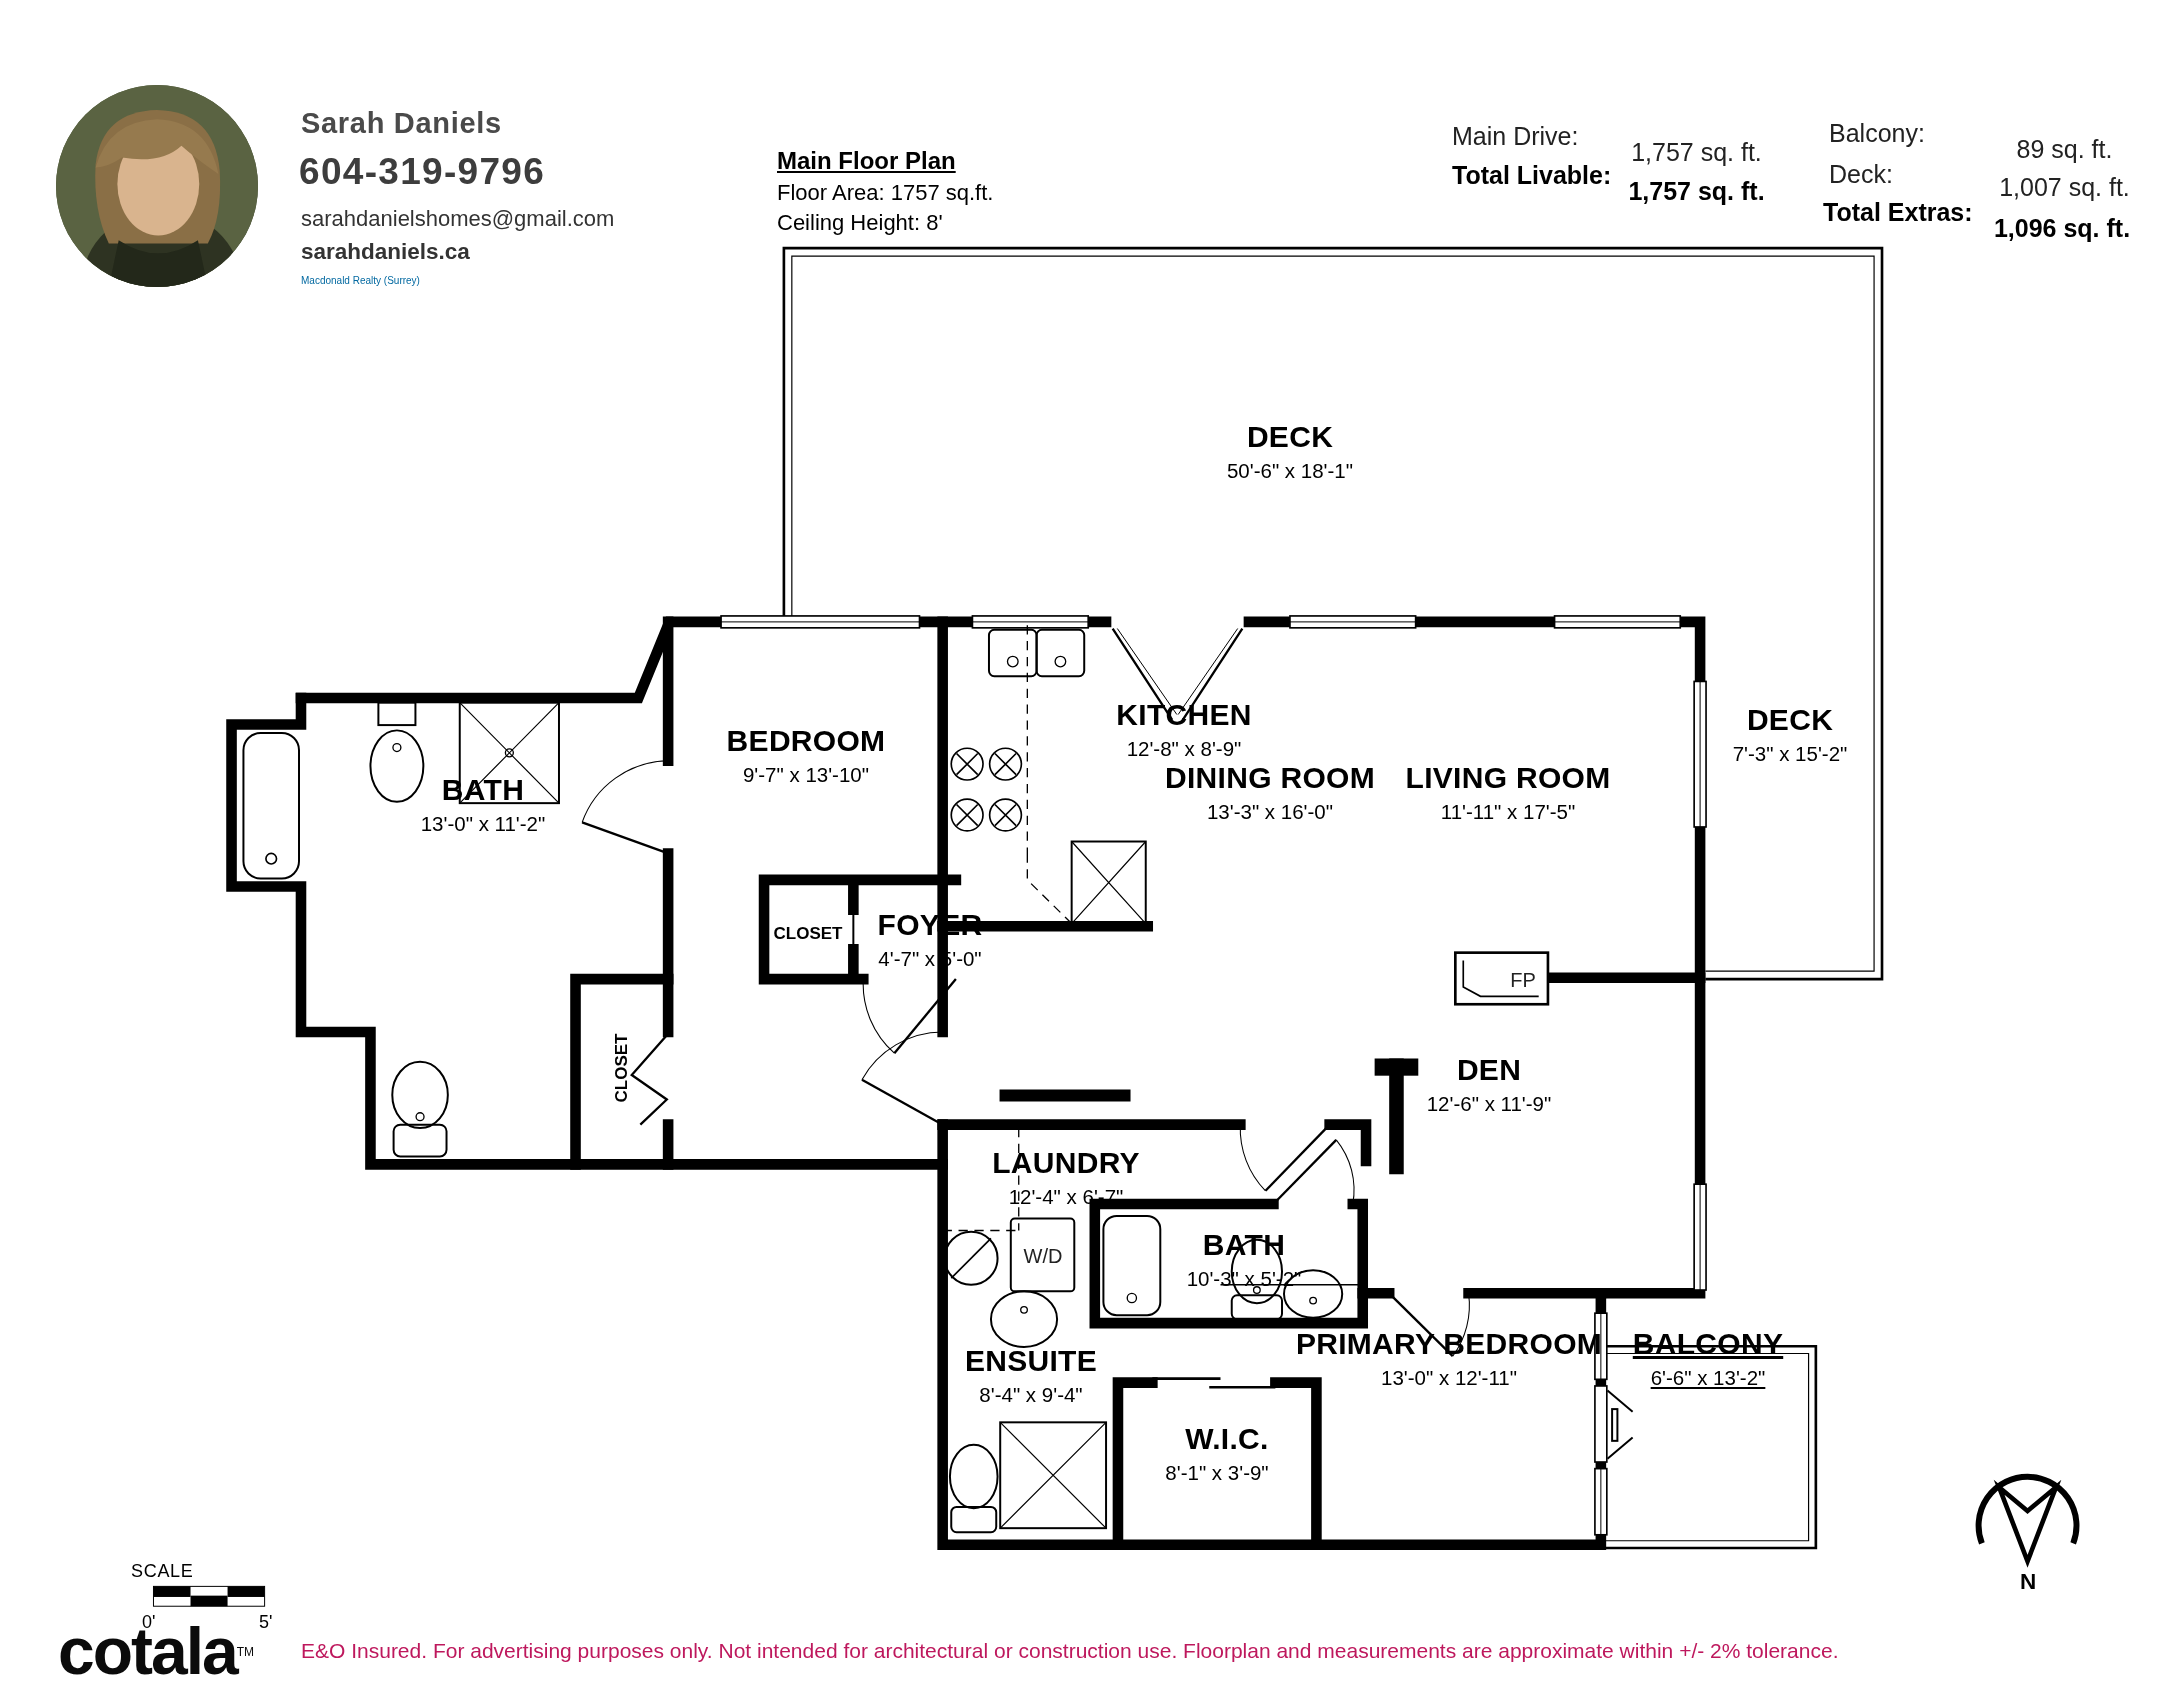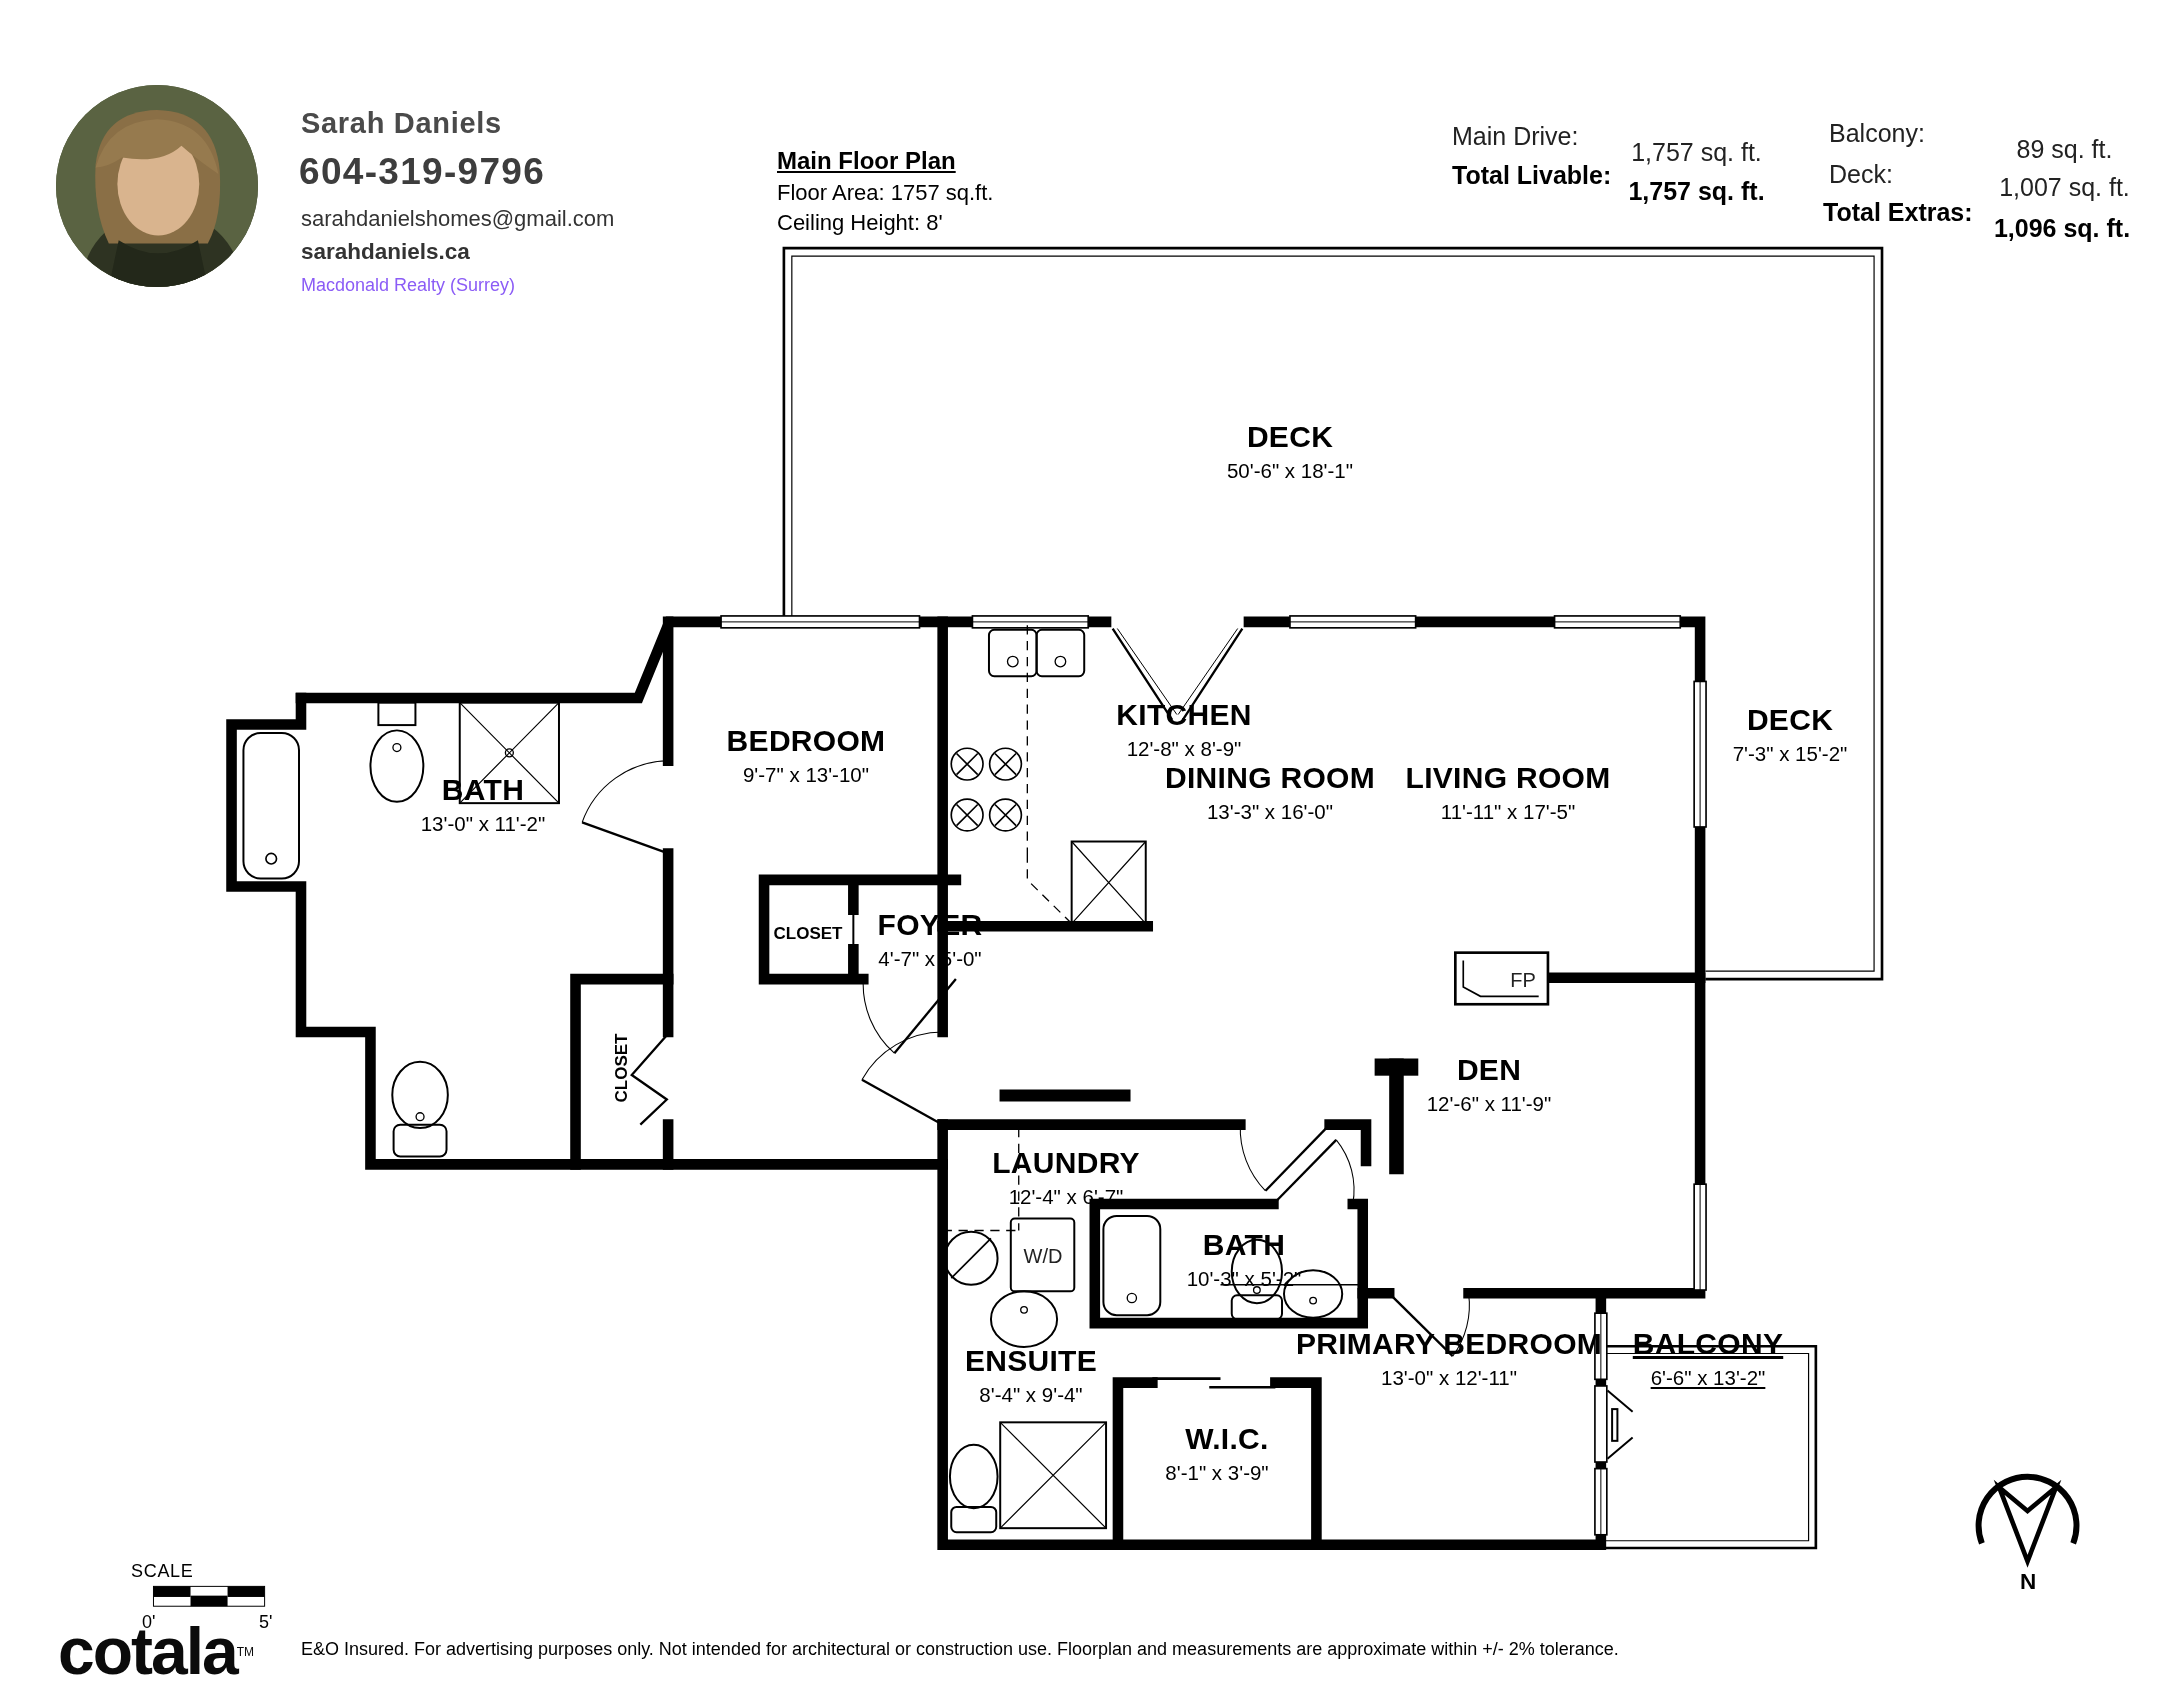--- a/index.html
+++ b/index.html
@@ -6,42 +6,42 @@
     font-family:"Liberation Sans",sans-serif;color:#000;}
   #page{position:relative;width:2183px;height:1687px;background:#fff;overflow:hidden;}
   .abs{position:absolute;}
   
   #agent-photo{left:56px;top:85px;width:202px;height:202px;border-radius:50%;overflow:hidden;
     background:radial-gradient(circle at 35% 30%, #6b7a4f 0%, #4a5536 45%, #2f3824 100%);}
   .agent-name{left:301px;top:107px;font-size:29px;font-weight:700;color:#4a4a4a;letter-spacing:0.7px;}
   .agent-phone{left:299px;top:151px;font-size:37px;font-weight:600;color:#3d3d3d;letter-spacing:1.3px;}
   .agent-email{left:301px;top:206px;font-size:22px;color:#333;}
   .agent-web{left:301px;top:239px;font-size:22.5px;font-weight:600;color:#333;}
-  .agent-brok{left:301px;top:275px;font-size:18px;color:#8b5cf6;}
+  .agent-brok{left:301px;top:275px;font-size:10px;color:#0369a1;}
   .plan-title{left:777px;top:147px;font-size:24px;font-weight:700;text-decoration:underline;}
   .plan-meta1{left:777px;top:180px;font-size:22px;}
   .plan-meta2{left:777px;top:210px;font-size:22px;}
   .addr{left:1125px;top:17px;width:1024px;text-align:right;font-size:44px;font-weight:800;letter-spacing:0.7px;}
   .st-label{font-size:25px;color:#222;}
   .st-value{font-size:25px;color:#222;text-align:center;margin-top:16px;}
   .st-bold{font-weight:700;color:#000;}
   
   .room{position:absolute;transform:translate(-50%,0);text-align:center;white-space:nowrap;}
   .rname{font-size:30px;font-weight:700;letter-spacing:0.3px;}
   .rdims{font-size:20.5px;margin-top:4.6px;}
   .small-lbl{position:absolute;transform:translate(-50%,-50%);font-size:17px;font-weight:700;white-space:nowrap;}
   .vert{transform:translate(-50%,-50%) rotate(-90deg);}
   .fixture-lbl{position:absolute;transform:translate(-50%,-50%);font-size:20px;font-weight:400;color:#222;}
   
   .scale-lbl{left:131px;top:1561px;font-size:18px;letter-spacing:0.7px;}
   .scale-0{left:142px;top:1612px;font-size:18px;}
   .scale-5{left:259px;top:1612px;font-size:18px;}
   .logo{left:58px;top:1613px;font-size:66px;font-weight:700;letter-spacing:-2px;color:#0b0b0b;}
   .logo sup{font-size:12px;font-weight:400;vertical-align:18.5px;letter-spacing:0;}
-  .disclaimer{left:301px;top:1639px;font-size:18px;color:#000000;}
+  .disclaimer{left:301px;top:1639px;font-size:21px;color:#be185d;}
   .north-lbl{left:2028px;top:1569px;transform:translate(-50%,0);font-size:22.5px;font-weight:700;}
   svg{position:absolute;left:0;top:0;}
 </style>
 </head>
 <body>
 
 <div id="page">
 
   <svg width="2183" height="1687" viewBox="0 0 3300 2550">
 

